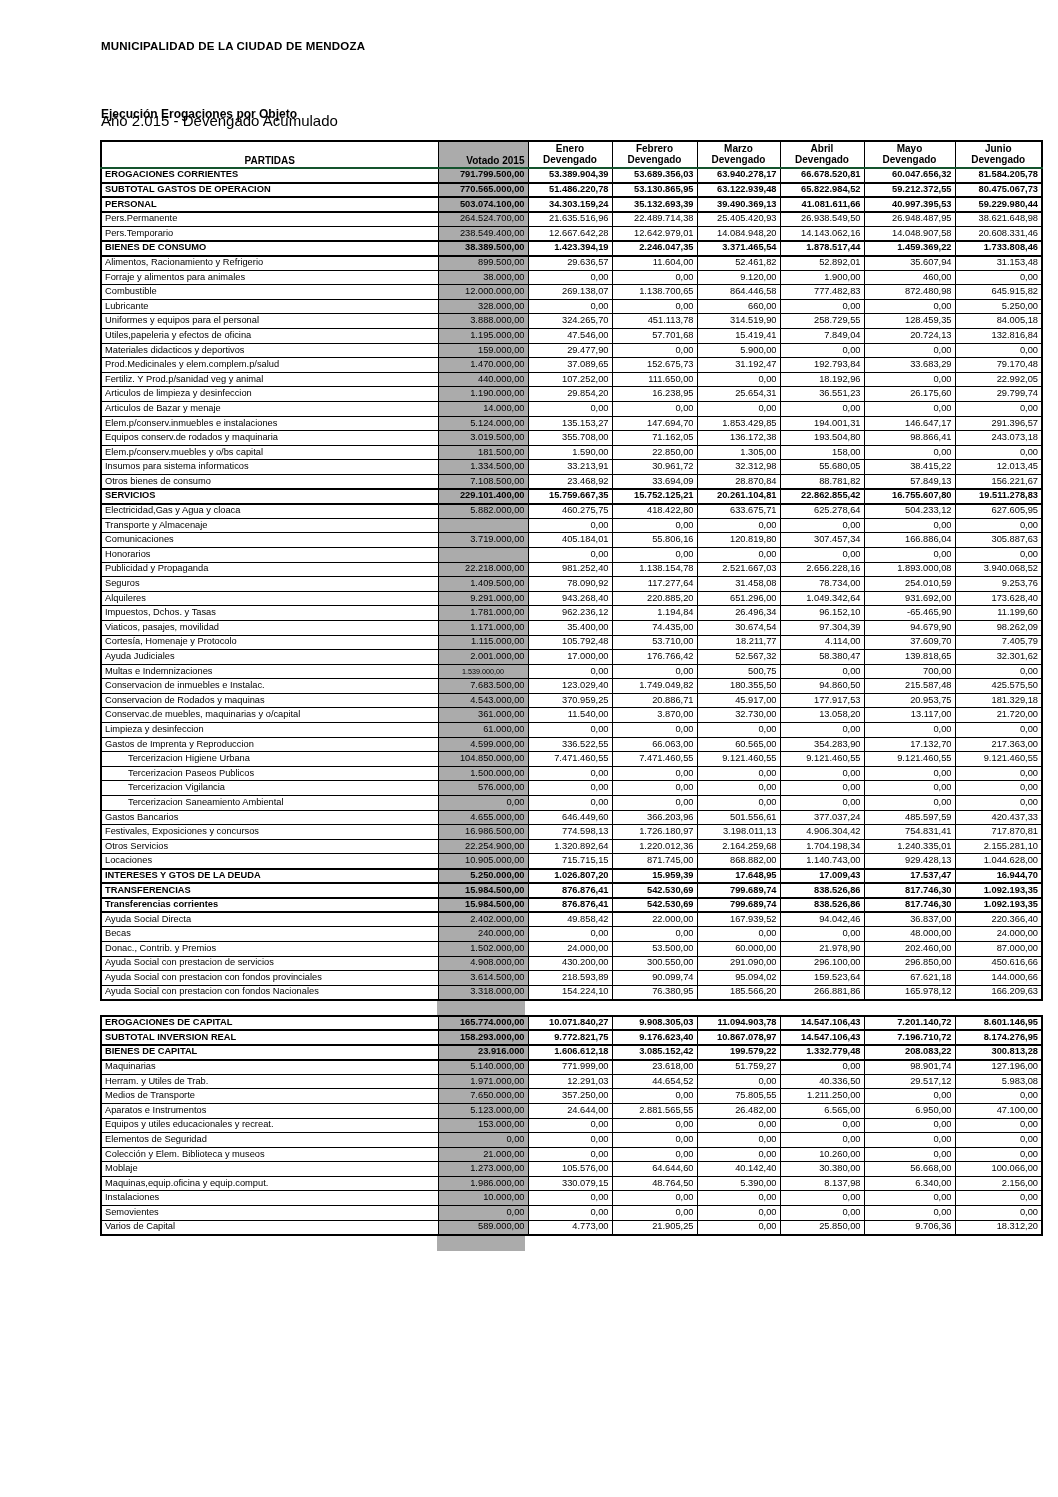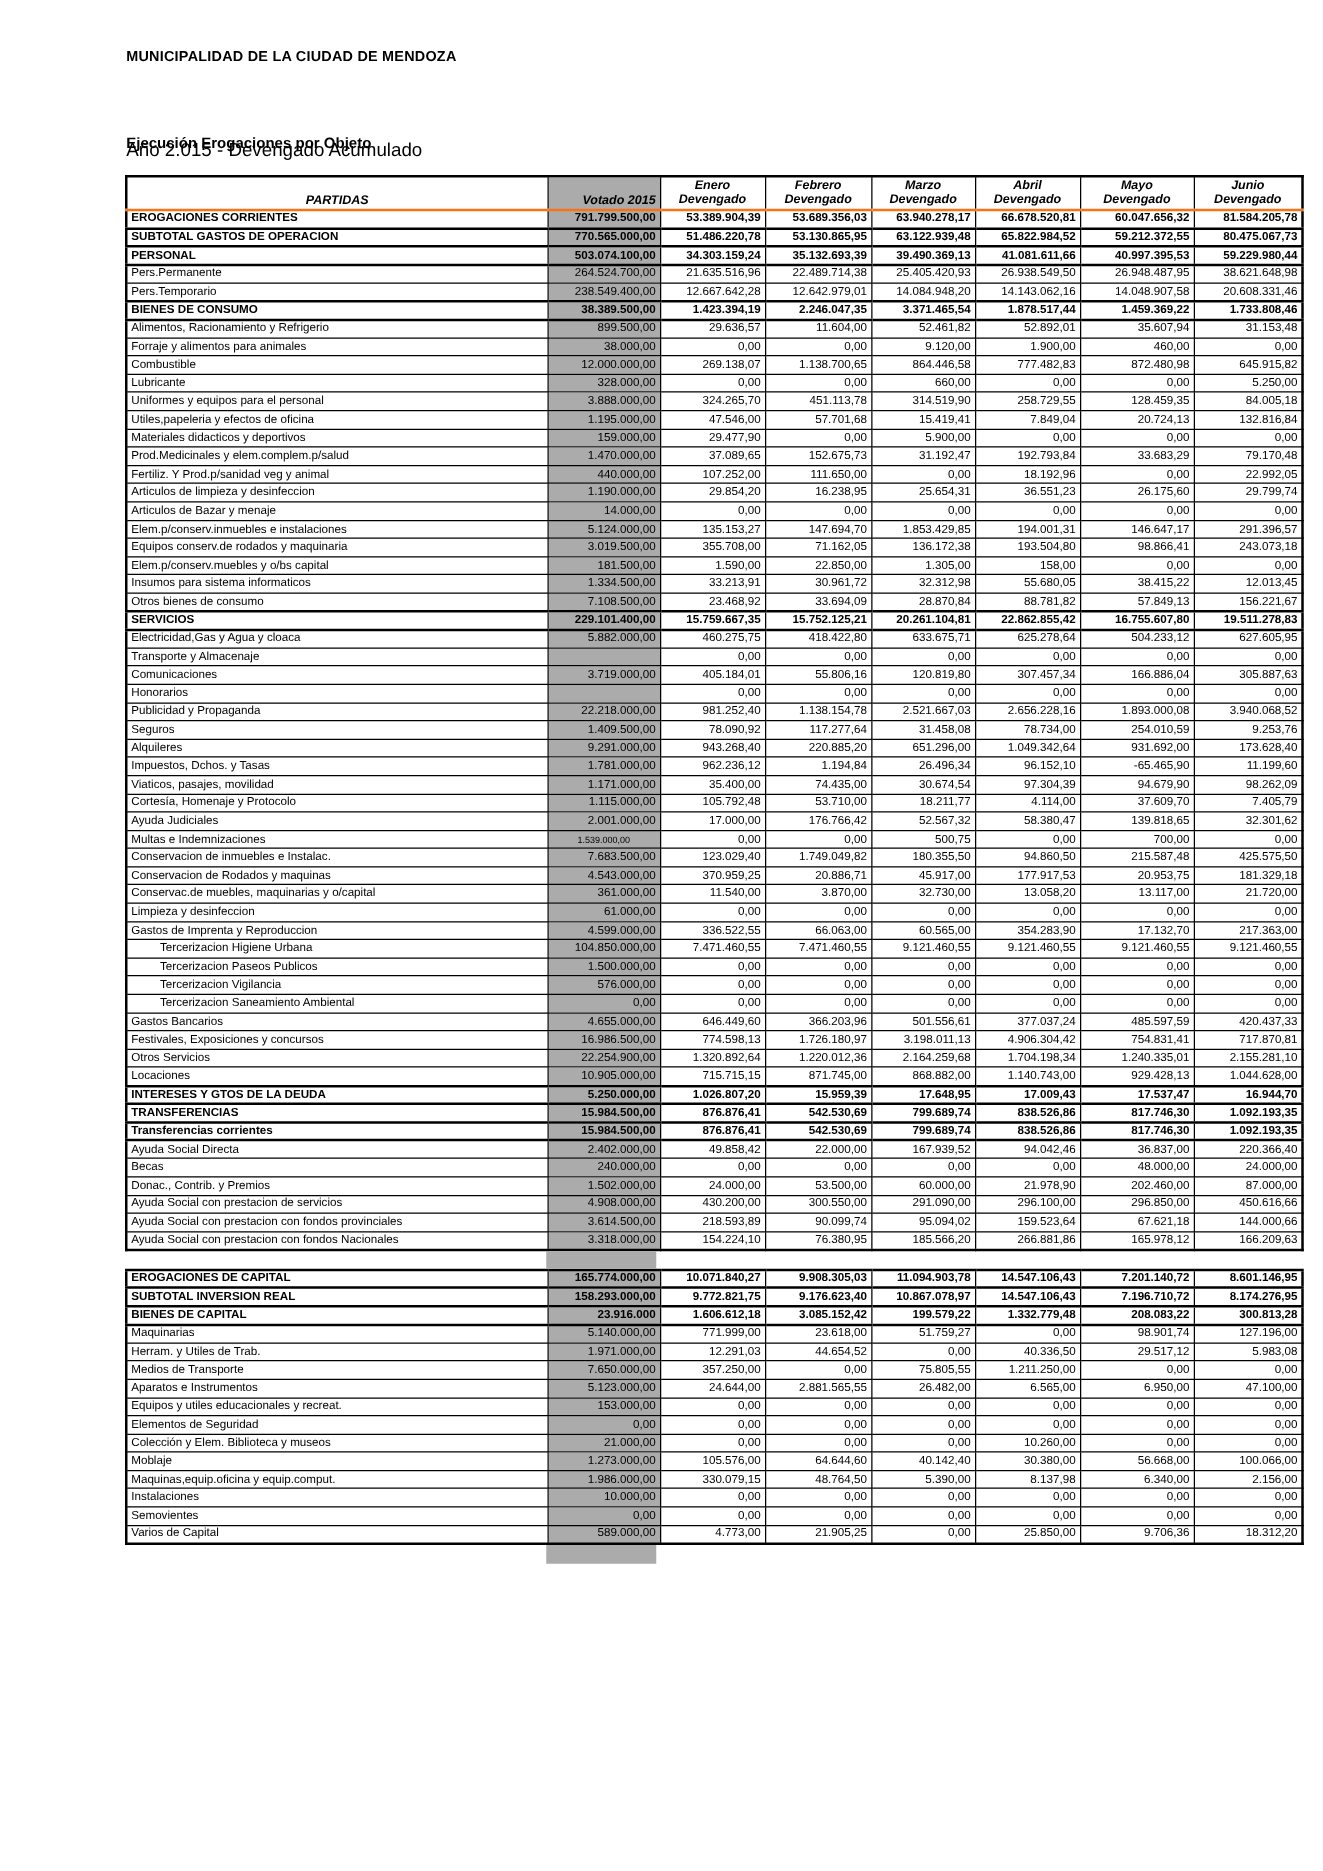--- a/index.html
+++ b/index.html
@@ -3,21 +3,21 @@
 <meta charset="utf-8">
 <style>
   html,body{margin:0;padding:0;background:#fff;}
   body{width:1058px;height:1497px;position:relative;font-family:"Liberation Sans",sans-serif;color:#000;}
   .org{position:absolute;left:101px;top:40px;font-size:11.5px;font-weight:bold;letter-spacing:.2px;}
   .title{position:absolute;left:101px;top:107px;font-size:12px;font-weight:bold;}
   .subtitle{position:absolute;left:101px;top:112px;font-size:15px;}
   .tablewrap{position:absolute;left:100px;top:140px;width:941px;}
   table{border-collapse:collapse;table-layout:fixed;width:941px;border:2px solid #000;}
   td,th{border:1px solid #000;height:14.6px;padding:0 3px;font-size:9.3px;line-height:1.05;overflow:hidden;white-space:nowrap;box-sizing:border-box;}
-  thead th{border-bottom:2px solid #f97316;height:27px;font-size:10px;font-style:italic;}
+  thead th{border-bottom:2px solid #14532d;height:27px;font-size:10px;}
   .head-partidas{vertical-align:bottom;text-align:center;font-weight:bold;padding-bottom:1px;margin-left:19px;}
   .head-votado{vertical-align:bottom;text-align:right;font-weight:bold;background:var(--votado-bg,#ababab);padding-bottom:1px;}
   .head-month{text-align:center;font-weight:bold;vertical-align:middle;}
   .num{text-align:right;}
   .votado{background:var(--votado-bg,#ababab);}
   tr.bold td{font-weight:bold;border-top-width:2px;border-bottom-width:2px;}
   td.indent{padding-left:26px;}
   td.small-v{font-size:7.2px;text-align:center;}
   .bridge{height:14px;position:relative;}
   .tail{height:15px;position:relative;}

